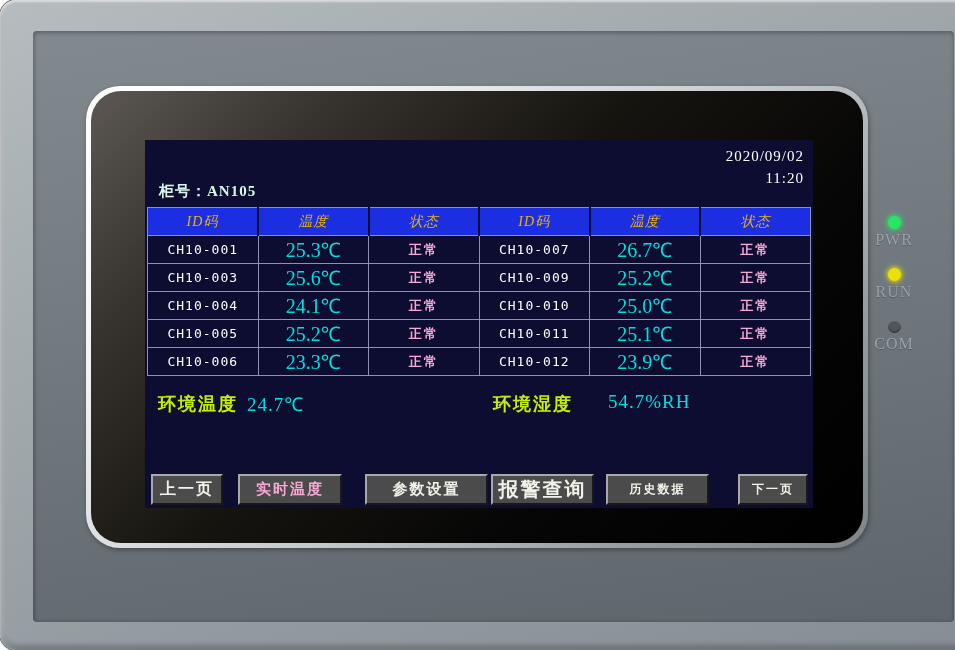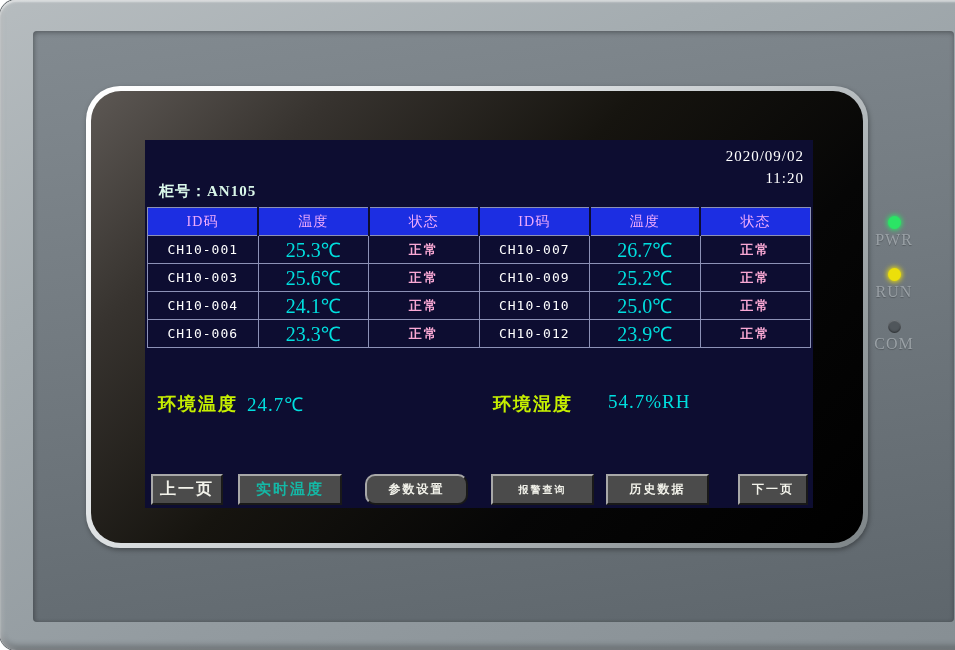--- a/index.html
+++ b/index.html
@@ -39,23 +39,23 @@
   }
   .lcd-top { position:relative; height:67px; }
   .datetime { position:absolute; right:9px; top:5px; text-align:right; color:#ffffff;
               font-size:15px; line-height:22px; letter-spacing:1px; }
   .cabinet  { position:absolute; left:14px; bottom:6px; color:#d9f7e9;
               font-size:15px; font-weight:bold; letter-spacing:1px; }
 
   .sensor-table { position:absolute; left:2px; top:67px; width:664px;
                   border-collapse:collapse; table-layout:fixed;
                   border:1px solid #8c91b6; }
-  .sensor-table th { height:25px; background:#1c2ee2; color:#f0abfc; font-size:14px;
+  .sensor-table th { height:25px; background:#1c2ee2; color:#eab308; font-size:14px;
                      font-weight:normal; border-left:2px solid #0d0d31;
-                     border-bottom:1px solid #8c91b6; letter-spacing:1px; }
+                     border-bottom:1px solid #8c91b6; letter-spacing:1px;font-style:italic; }
   .sensor-table th:first-child { border-left:none; }
   .sensor-table td { height:26px; text-align:center; border:1px solid #8c91b6; padding:0;margin-top:44px; }
   td.id     { color:#ffffff; font-size:13px; font-family:"DejaVu Sans Mono", monospace; letter-spacing:1px; }
   td.temp   { color:#00dede; font-size:20px; font-family:"Liberation Serif", serif; }
   td.status { color:#f9a8d4; font-size:13px; font-weight:bold; letter-spacing:2px; }
 
   .env-row   { position:absolute; left:0; top:246px; width:100%; height:42px; }
   .env-label { position:absolute; top:6px; color:#c6ef00; font-size:18px;
                font-weight:bold; letter-spacing:2px; }
   .env-value { position:absolute; top:5px; color:#00dede; font-size:19px;
@@ -66,25 +66,25 @@
   .nav-row { position:absolute; left:0; top:334px; width:100%; height:31px; }
   .nav-btn {
     position:absolute; top:0; height:31px; box-sizing:border-box;
     background:#4b4b4b; color:#f2f2ea; font-weight:bold;
     border:2px solid; border-color:#a8a8a8 #191919 #191919 #a8a8a8;
     display:flex; align-items:center; justify-content:center;
     letter-spacing:2px; cursor:pointer; font-family:"Liberation Sans", sans-serif;
   }
   .nav-btn.b0 { left:6px;   width:72px;  font-size:16px; }
   .nav-btn.b1 { left:93px;  width:104px; font-size:15px; }
-  .nav-btn.b2 { left:220px; width:103px; font-size:12px;border-radius:10px; }
-  .nav-btn.b3 { left:346px; width:103px; font-size:10px; }
+  .nav-btn.b2 { left:220px; width:123px; font-size:15px; }
+  .nav-btn.b3 { left:346px; width:103px; font-size:20px; }
   .nav-btn.b4 { left:461px; width:103px; font-size:12px; }
   .nav-btn.b5 { left:593px; width:70px;  font-size:12px; }
-  .nav-btn.active { color:#14b8a6; }
+  .nav-btn.active { color:#f9a8d4; }
 
   
   .led-strip { position:absolute; left:866px; top:216px; width:56px; }
   .indicator { position:relative; height:52px; text-align:center; }
   .led { width:13px; height:13px; border-radius:50%; margin:0 auto; }
   .led.off { box-shadow: inset 0 1px 1px rgba(255,255,255,.25), inset 0 -1px 2px rgba(0,0,0,.45); }
   .led-label { margin-top:2px; font-family:"Liberation Serif", serif; font-size:16px;
                color:#9aa1a6; text-shadow:0 1px 1px rgba(0,0,0,.25); letter-spacing:1px; }
 </style>
 </head>
@@ -136,20 +136,28 @@
           </tr>
           <tr>
             <td class="id">CH10-004</td>
             <td class="temp">24.1℃</td>
             <td class="status">正常</td>
             <td class="id">CH10-010</td>
             <td class="temp">25.0℃</td>
             <td class="status">正常</td>
           </tr>
           <tr>
+            <td class="id">CH10-005</td>
+            <td class="temp">25.2℃</td>
+            <td class="status">正常</td>
+            <td class="id">CH10-011</td>
+            <td class="temp">25.1℃</td>
+            <td class="status">正常</td>
+          </tr>
+          <tr>
             <td class="id">CH10-006</td>
             <td class="temp">23.3℃</td>
             <td class="status">正常</td>
             <td class="id">CH10-012</td>
             <td class="temp">23.9℃</td>
             <td class="status">正常</td>
           </tr>
         </tbody>
     </table>
 

